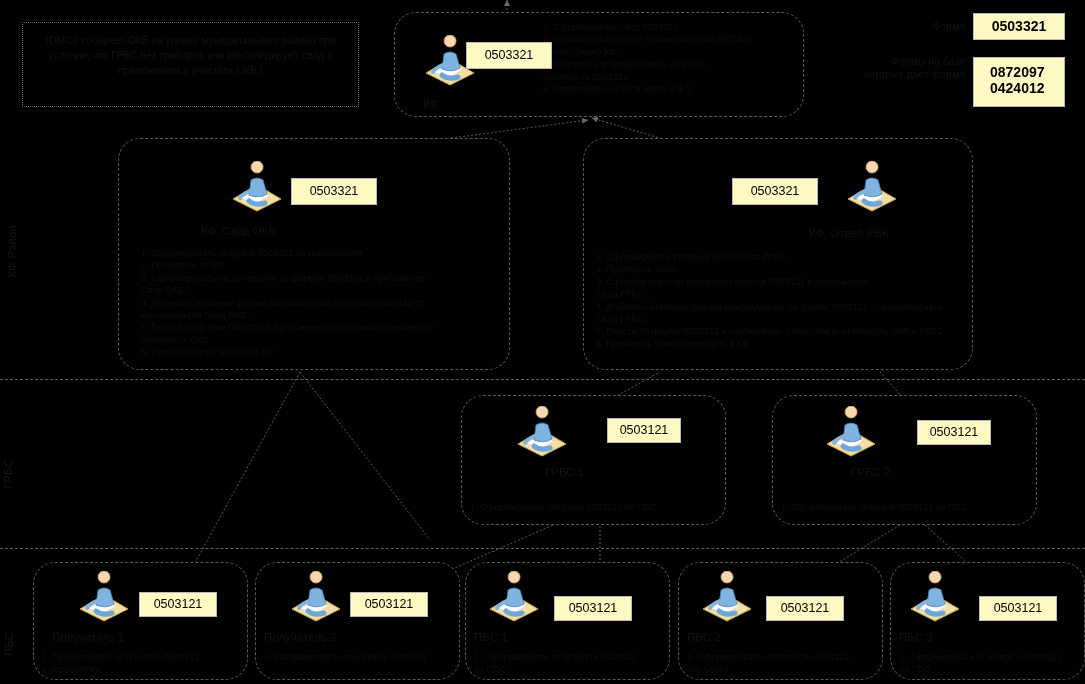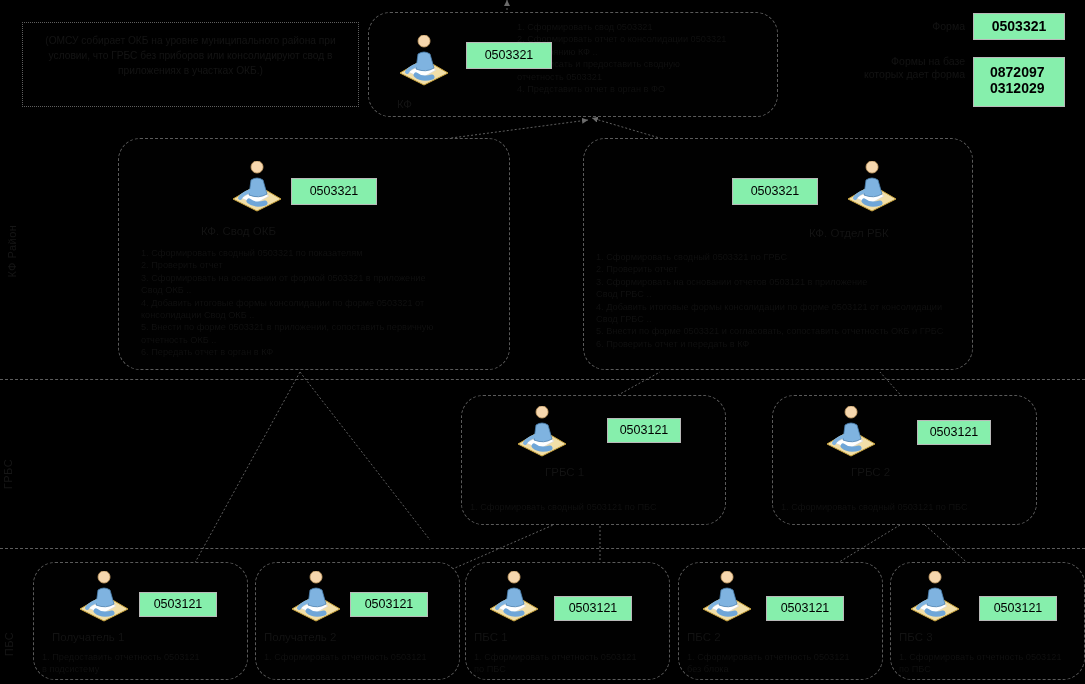--- a/index.html
+++ b/index.html
@@ -58,21 +58,21 @@
     font-size:10.2px;
     line-height:15px;
     text-align:center;
     box-sizing:border-box;
     padding:10px 6px;
   }
 
   
   .chip{
     position:absolute;
-    background:#86efac;
+    background:#fef9c3;
     color:#000;
     border:1px solid #b9b9b9;
     font-size:12.5px;
     text-align:center;
     line-height:1.15;
     display:flex;align-items:center;justify-content:center;
     box-sizing:border-box;
     font-family:"Liberation Sans","DejaVu Sans",sans-serif;
   }
   .chip.big{font-size:14px;font-weight:bold;}
@@ -145,24 +145,24 @@
   <div class="note" style="left:22px;top:22px;width:337px;height:85px;">
     <span>(ОМСУ собирает ОКБ на уровне муниципального района при условии, что ГРБС без приборов или консолидируют свод в приложениях в участках ОКБ.)</span>
   </div>
 
   <div class="legend-lab" style="left:880px;top:20px;width:85px;">Форма</div>
   <div class="chip big" style="left:973px;top:13px;width:92px;height:27px;">0503321</div>
 
   <div class="legend-lab" style="left:862px;top:55px;width:103px;">Формы на базе которых дает форма</div>
   <div class="chip stack" style="left:973px;top:57px;width:92px;height:50px;">
     <span>0872097</span>
-    <span>0312029</span>
-  </div>
-
-  <div class="node" style="left:368px;top:12px;width:410px;height:105px;text-decoration:underline;">
+    <span>0424012</span>
+  </div>
+
+  <div class="node" style="left:394px;top:12px;width:410px;height:105px;text-decoration:underline;">
     <svg class="person" style="left:25px;top:22px;" viewBox="0 0 60 52">
       <polygon points="6,38 30,24 54,38 30,50" fill="#f2dfa8" stroke="#c8a23c" stroke-width="1"></polygon>
       <polygon points="14,37 30,28 42,35 28,43" fill="#ffffff" stroke="#d8d8d8" stroke-width="0.7"></polygon>
       <path d="M30,12 a6,6 0 1,1 0.1,0 z" fill="#f6d7ae" stroke="#c79d63" stroke-width="0.8"></path>
       <path d="M24,19 q6,-4 12,0 l4,14 q-8,5 -18,1 z" fill="#7fb3e0" stroke="#4a7fae" stroke-width="0.8"></path>
       <path d="M23,30 q-8,3 -10,7" stroke="#7fb3e0" stroke-width="4" fill="none" stroke-linecap="round"></path>
       <path d="M22,40 q6,5 16,2" stroke="#6fa6d8" stroke-width="5" fill="none" stroke-linecap="round"></path>
     </svg>
     <div class="body" style="left:148px;top:8px;width:255px;">
       <div>1. Сформировать свод 0503321</div>

